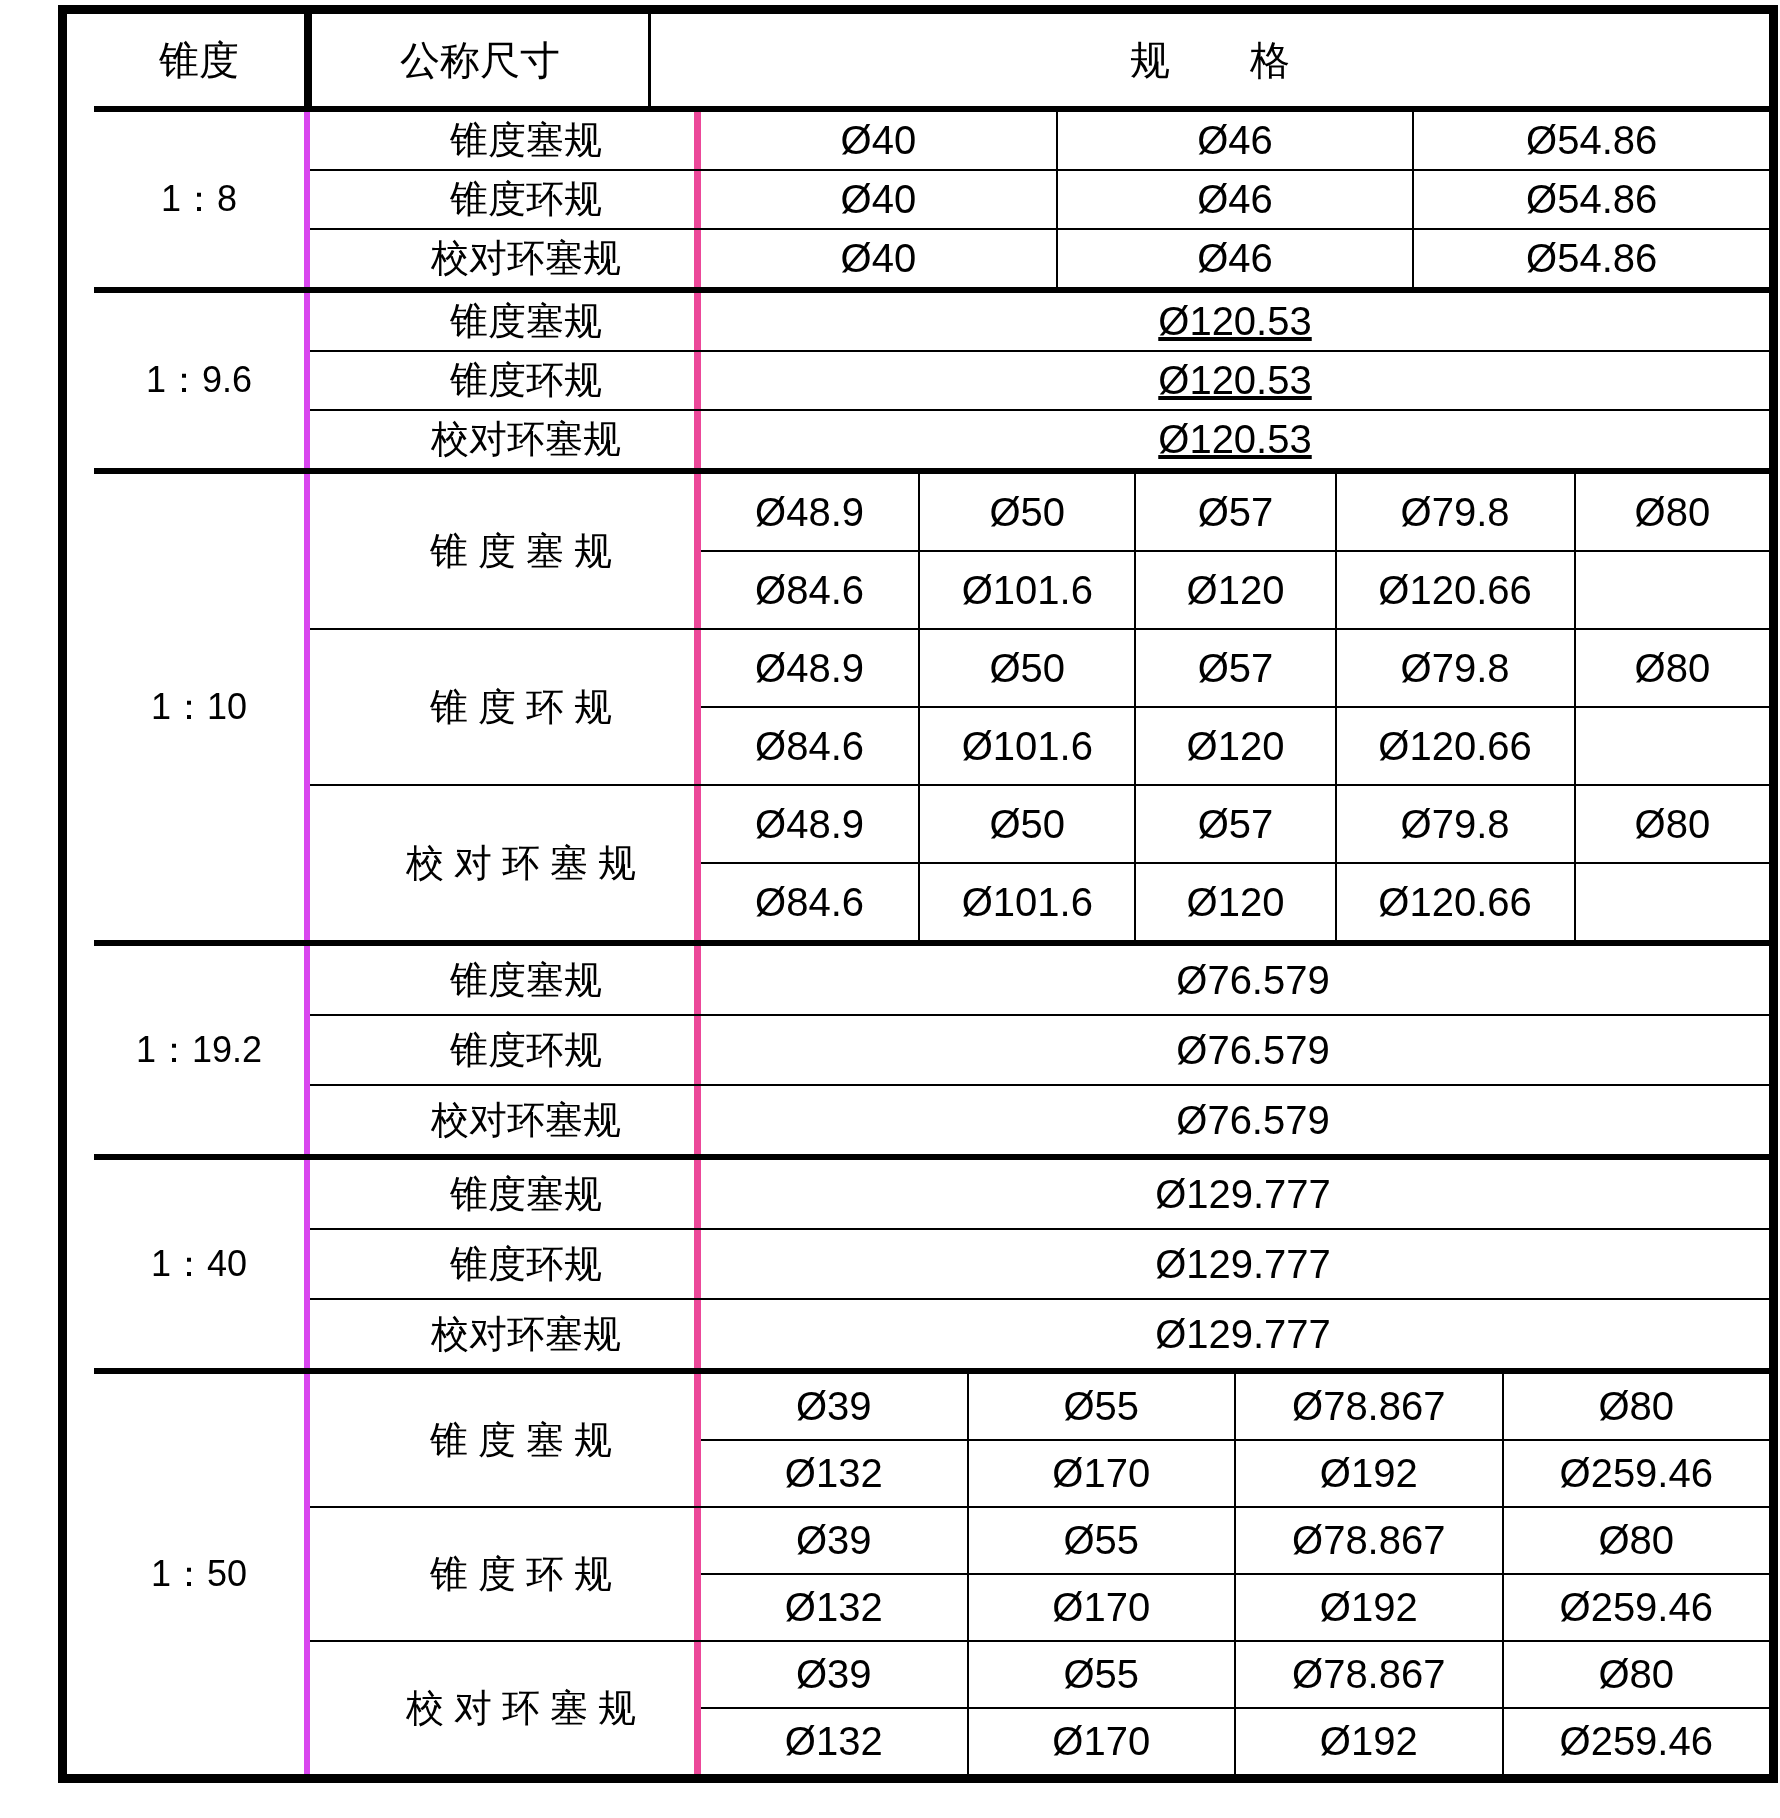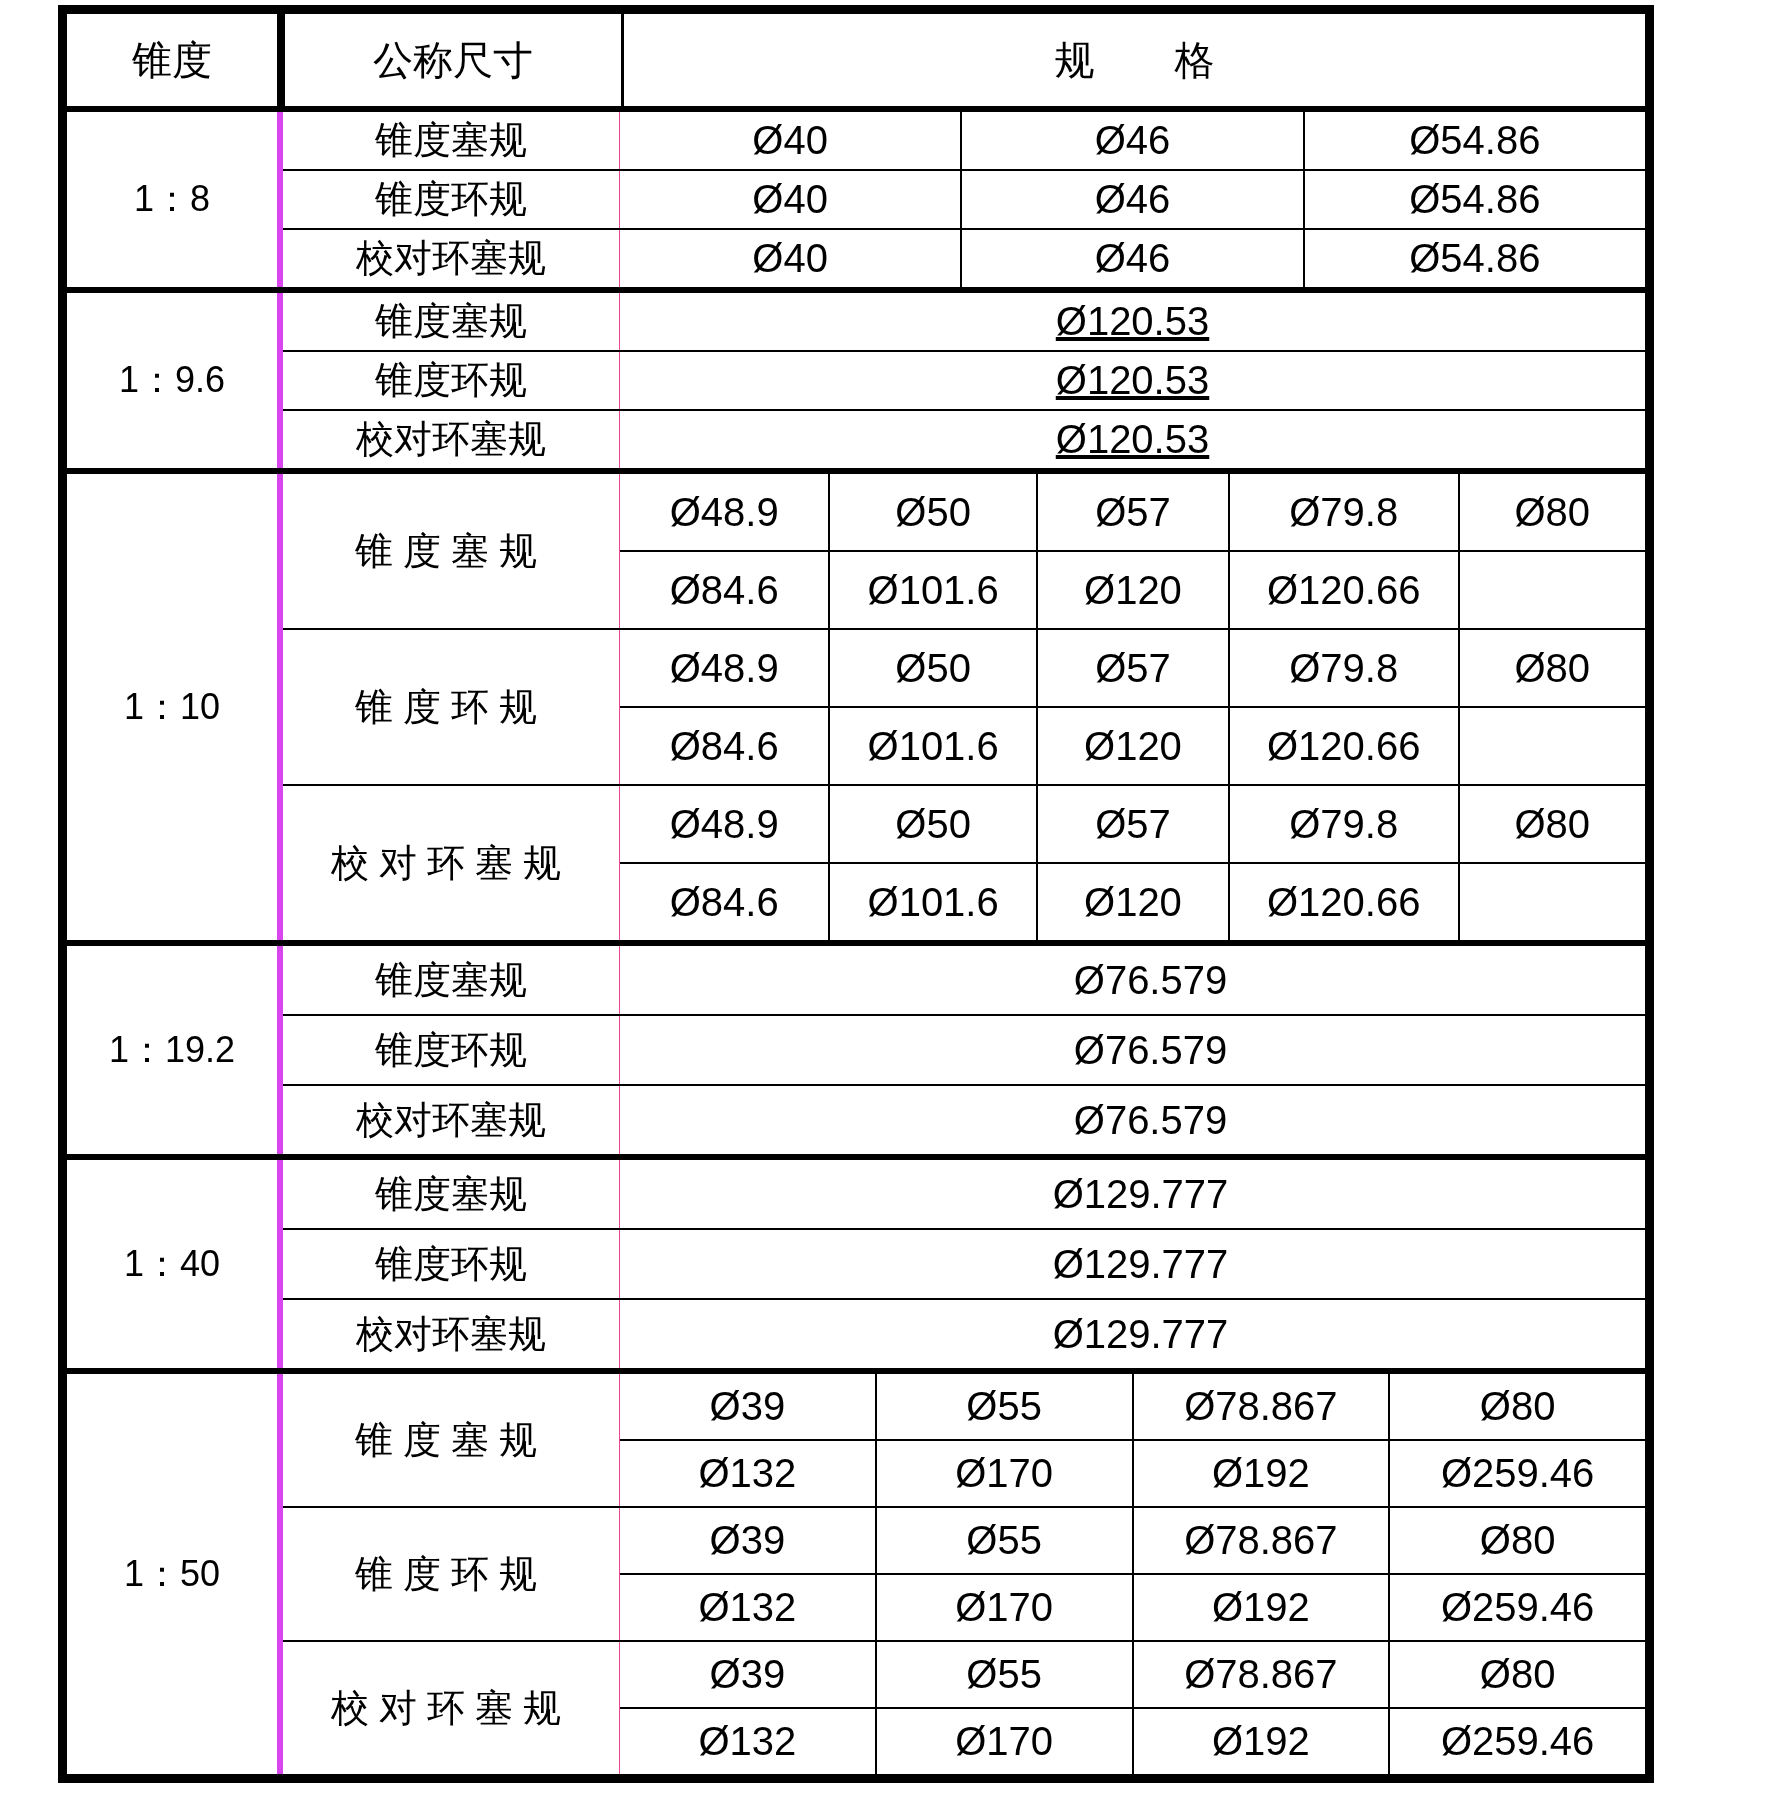--- a/index.html
+++ b/index.html
@@ -1,39 +1,39 @@
 <!DOCTYPE html>
 <html><head>
 <meta charset="utf-8">
 <style>
   html,body{margin:0;padding:0;background:#fff;}
   .page{position:relative;width:1780px;height:1818px;background:#fff;overflow:hidden;
         font-family:"Liberation Sans", sans-serif;color:#000;}
-  .tbl{position:absolute;left:58px;top:5px;width:1596px;border:9px solid #000;
-       box-sizing:border-box;background:#fff;}
+  .tbl{position:absolute;left:58px;top:5px;width:1720px;border:9px solid #000;
+       box-sizing:border-box;background:#fff;padding-left:27px;}
   
   .hdr{display:flex;height:92px;border-bottom:6px solid #000;}
   .hdr .h-taper{width:210px;flex:0 0 auto;border-right:8px solid #000;
         display:flex;align-items:center;justify-content:center;}
   .hdr .h-nominal{width:336px;flex:0 0 auto;border-right:3px solid #000;
         display:flex;align-items:center;justify-content:center;}
   .hdr .h-spec{flex:1;display:flex;align-items:center;justify-content:center;}
   .cjk{font-family:"Liberation Serif", serif;font-size:40px;}
   
   .group{display:flex;}
   .group + .group{border-top:6px solid #000;}
   .taper{width:210px;flex:0 0 auto;border-right:6px solid #d946ef;
          display:flex;align-items:center;justify-content:center;
          font-size:36px;text-align:center;}
   .gbody{flex:1;display:flex;flex-direction:column;}
   .section{display:flex;}
   .section + .section{border-top:2px solid #000;}
-  .label{width:336px;flex:0 0 auto;border-right:1px solid #ec4899;
+  .label{width:336px;flex:0 0 auto;border-right:7px solid #ec4899;
          display:flex;align-items:center;justify-content:center;
-         font-family:Liberation Sans, sans-serif;font-size:38px;}
+         font-family:Liberation Sans, sans-serif;font-size:38px;margin-left:48px;}
   .spread .label{letter-spacing:10px;}
   .lines{flex:1;display:flex;flex-direction:column;}
   .line{display:flex;}
   .line + .line{border-top:2px solid #000;}
   .vc{flex:1;display:flex;align-items:center;justify-content:center;
       border-left:2px solid #000;font-size:40px;}
   .vc:first-child{border-left:none;}
   
   .g0 .line{height:57px;}
   .g1 .line{height:57px;text-decoration:underline;}

